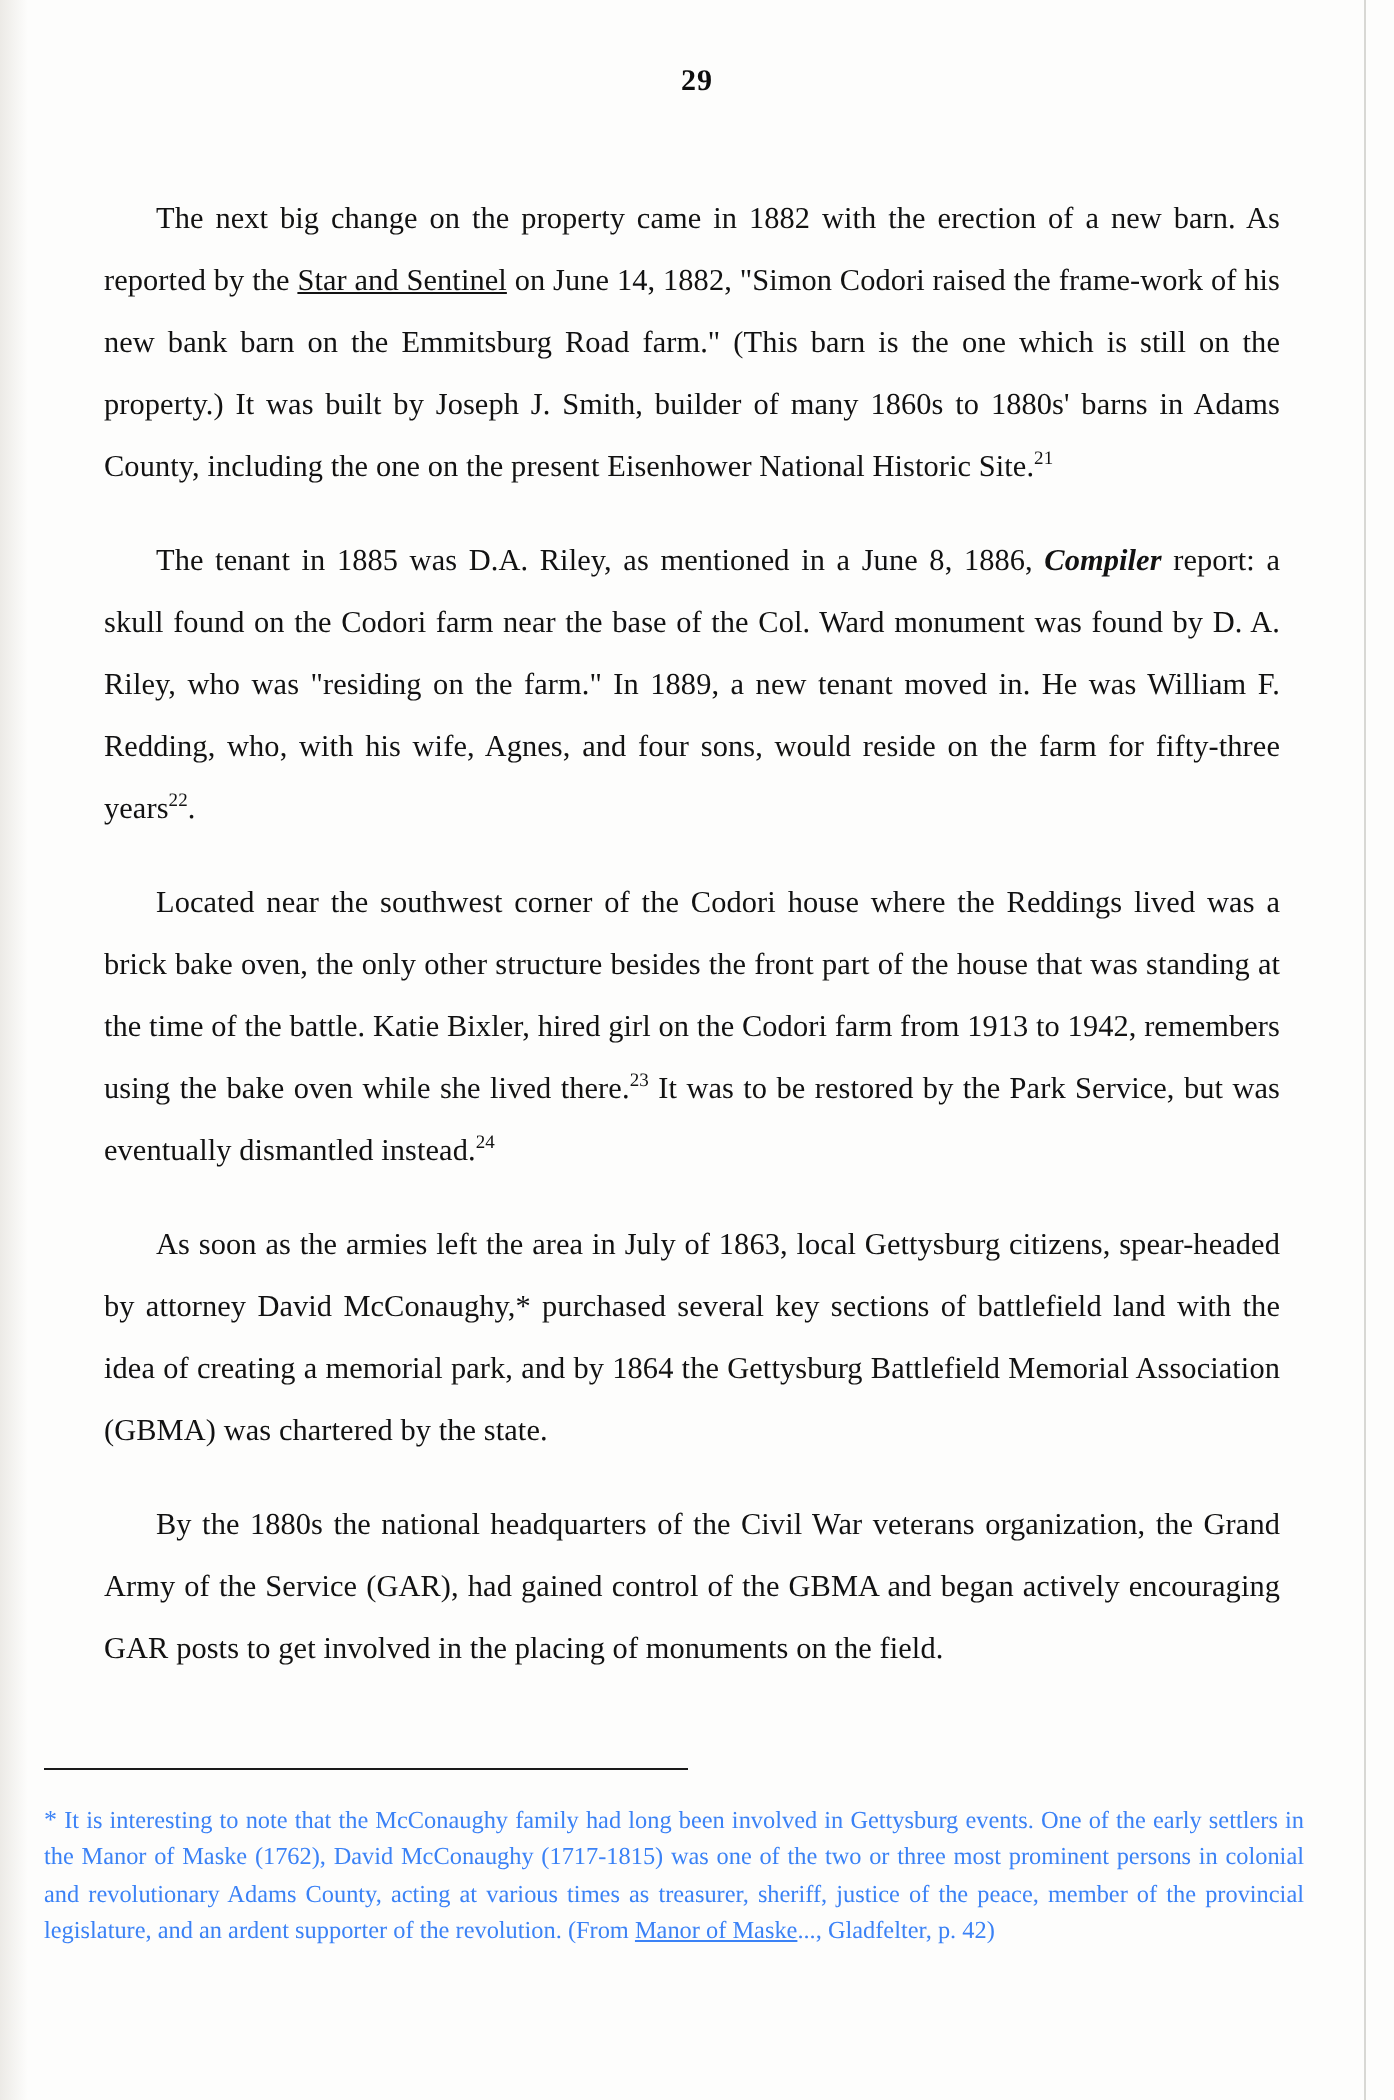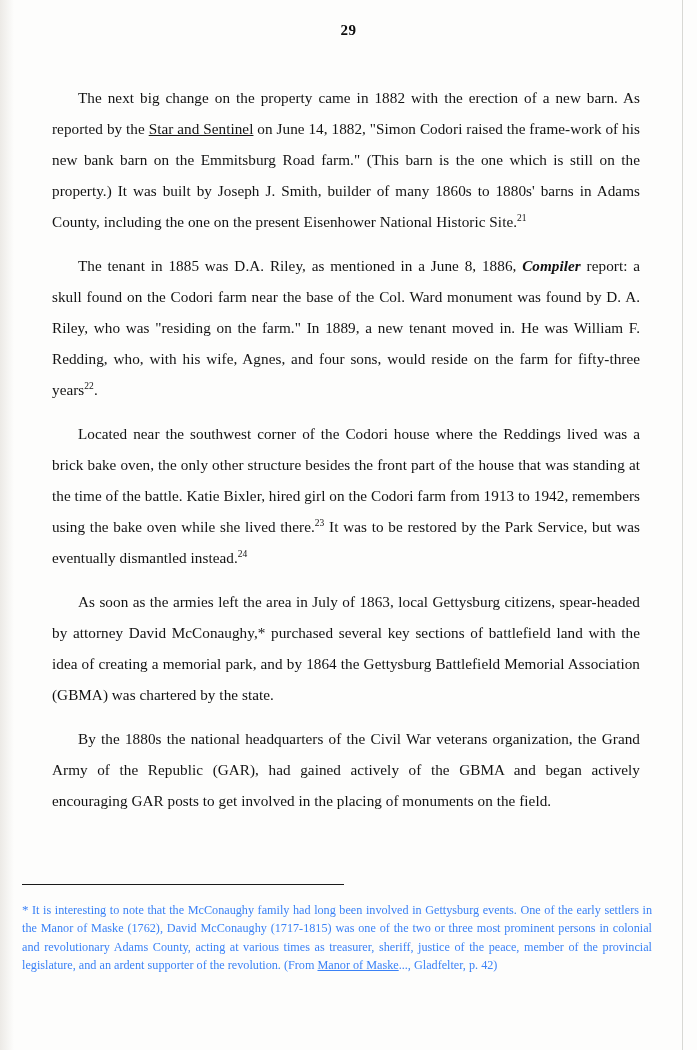--- a/index.html
+++ b/index.html
@@ -12,39 +12,39 @@
     background: #ffffff;
     font-family: "Liberation Serif", serif;
     color: #111111;
     overflow: hidden;
   }
   .page {
     position: relative;
     width: 697px;
     height: 1050px;
     box-sizing: border-box;
-    padding: 4px;
+    padding: 15px;
     background: #fdfdfc;
   }
   .page-number {
     text-align: center;
     font-size: 15px;
     font-weight: bold;
     padding-top: 18px;
     letter-spacing: 0.5px;
     color: #0d0d0d;
   }
   .body-col {
     position: absolute;
     left: 52px;
     top: 78px;
     width: 588px;
   }
   p.para {
-    margin: 4px 0 13px 0;
+    margin: 16px 0 13px 0;
     font-size: 15.2px;
     line-height: 31px;
     text-align: justify;
     text-indent: 26px;
     color: #121212;
     letter-spacing: 0.05px;
   }
   p.para:last-child {
     margin-bottom: 0;
   }
@@ -107,20 +107,20 @@
   <div class="edge-shade"></div>
   <div class="vline"></div>
 
   <div class="page-number">29</div>
 
   <div class="body-col">
     <p class="para" id="p1">The next big change on the property came in 1882 with the erection of a new barn. As reported by the <span class="u">Star and Sentinel</span> on June 14, 1882, "Simon Codori raised the frame-work of his new bank barn on the Emmitsburg Road farm."  (This barn is the one which is still on the property.) It was built by Joseph J. Smith, builder of many 1860s to 1880s' barns in Adams County, including the one on the present Eisenhower National Historic Site.<sup>21</sup></p>
     <p class="para" id="p2">The tenant in 1885 was D.A. Riley, as mentioned in a June 8, 1886, <span class="it">Compiler</span> report: a skull found on the Codori farm near the base of the Col. Ward monument was found by D. A. Riley, who was "residing on the farm."  In 1889, a new tenant moved in.  He was William F. Redding, who, with his wife, Agnes, and four sons, would reside on the farm for fifty-three years<sup>22</sup>.</p>
     <p class="para" id="p3">Located near the southwest corner of the Codori house where the Reddings lived was a brick bake oven, the only other structure besides the front part of the house that was standing at the time of the battle.  Katie Bixler, hired girl on the Codori farm from 1913 to 1942, remembers using the bake oven while she lived there.<sup>23</sup> It was to be restored by the Park Service, but was eventually dismantled instead.<sup>24</sup></p>
     <p class="para" id="p4">As soon as the armies left the area in July of 1863, local Gettysburg citizens, spear-headed by attorney David McConaughy,* purchased several key sections of battlefield land with the idea of creating a memorial park, and by 1864 the Gettysburg Battlefield Memorial Association (GBMA) was chartered by the state.</p>
-    <p class="para" id="p5">By the 1880s the national headquarters of the Civil War veterans organization, the Grand Army of the Republic (GAR), had gained actively of the GBMA and began actively encouraging GAR posts to get involved in the placing of monuments on the field.</p>
+    <p class="para" id="p5">By the 1880s the national headquarters of the Civil War veterans organization, the Grand Army of the Service (GAR), had gained control of the GBMA and began actively encouraging GAR posts to get involved in the placing of monuments on the field.</p>
   </div>
 
   <div class="rule"></div>
 
   <div class="footnote" id="footnote"><span class="star">*</span> It is interesting to note that the McConaughy family had long been involved in Gettysburg events.  One of the early settlers in the Manor of Maske (1762), David McConaughy (1717-1815) was one of the two or three most prominent persons in colonial and revolutionary Adams County, acting at various times as treasurer, sheriff, justice of the peace, member of the provincial legislature, and an ardent supporter of the revolution. (From <span class="u">Manor of Maske</span>..., Gladfelter, p. 42)</div>
 
 </div>
 
 </body></html>

